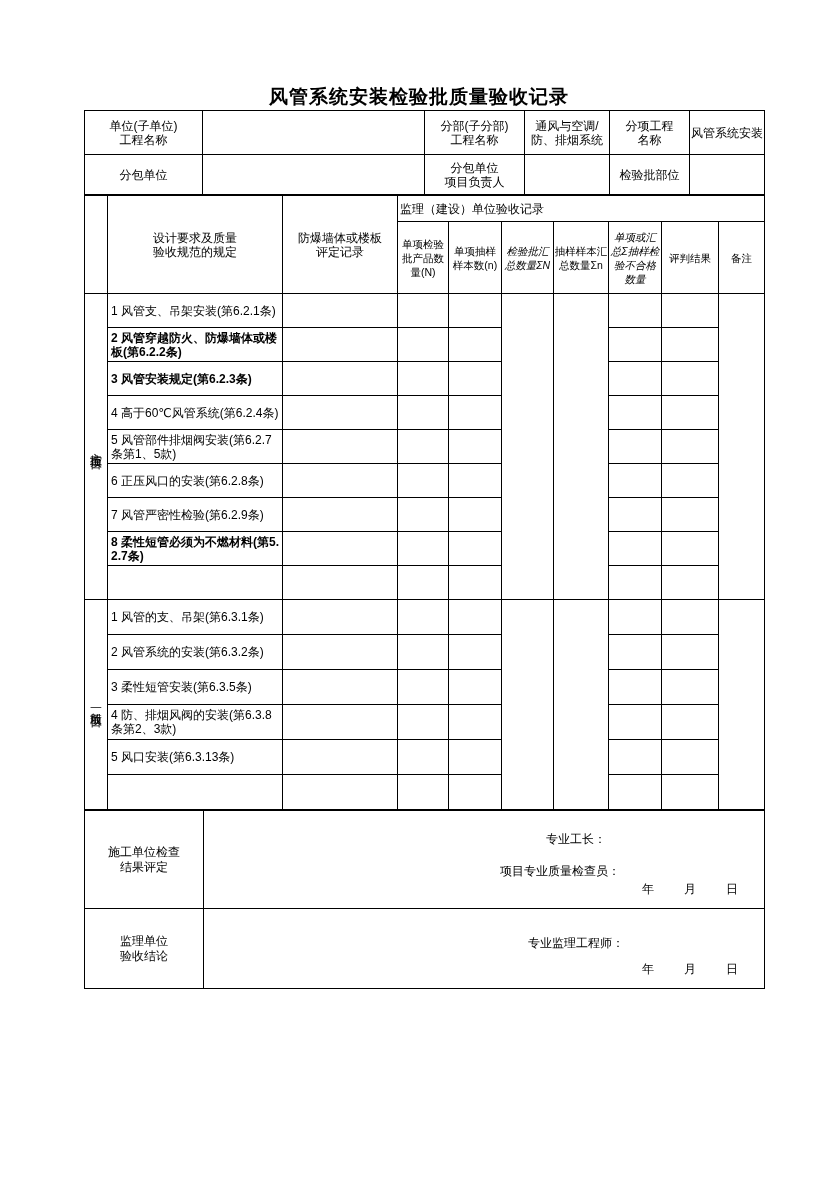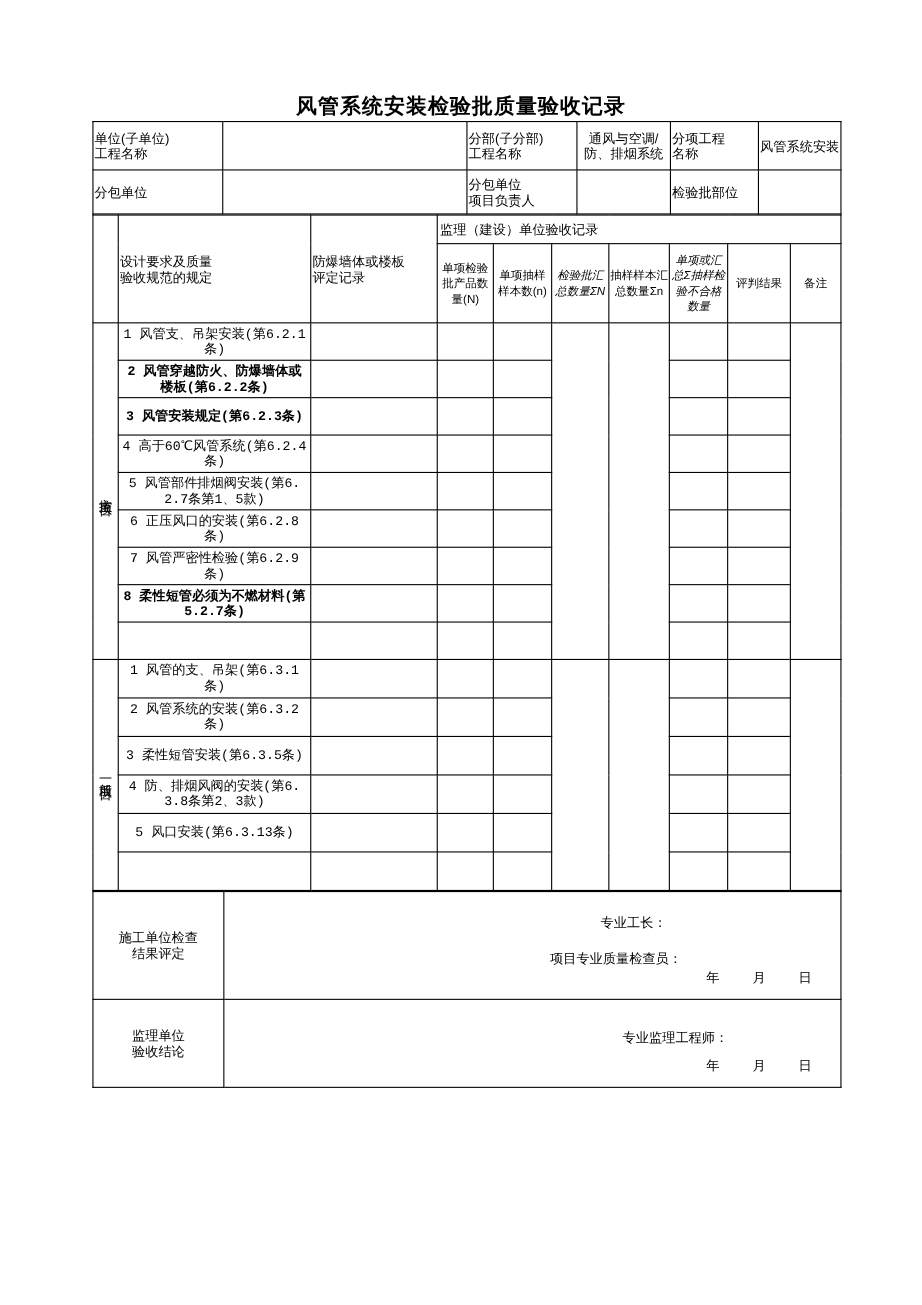--- a/index.html
+++ b/index.html
@@ -7,42 +7,42 @@
        font-family:"Liberation Sans","DejaVu Sans",sans-serif;color:#000;}
   .page{width:838px;height:1186px;overflow:hidden;}
   .title{margin:84px 0 0 0;text-align:center;font-size:19px;font-weight:bold;letter-spacing:1px;}
   .subtitle-row{position:relative;width:680px;margin:17px 0 10px 84px;height:20px;}
   .subtitle{display:block;text-align:center;font-size:13px;font-weight:bold;letter-spacing:1px;}
   .code-wrap{position:absolute;right:-6px;top:1px;font-size:12.5px;}
   .code-line{display:inline-block;width:52px;border-bottom:1px solid #000;height:13px;margin-left:3px;}
   table{border-collapse:collapse;table-layout:fixed;margin-left:84px;}
   td{border:1px solid #000;font-size:12px;overflow:hidden;}
   .pre{white-space:pre-line;}
-  .lbl{text-align:left;vertical-align:middle;line-height:14px;padding:1px;margin-left:48px;}
+  .lbl{text-align:center;vertical-align:middle;line-height:14px;padding:1px;margin-left:48px;}
   .val{text-align:center;vertical-align:middle;line-height:14px;padding:1px;}
   .info-table{width:680px;}
   .main-table{width:680px;}
   .main-table td{line-height:14px;}
   .grp-hdr{vertical-align:middle;font-size:12px;padding:2px;}
   .sub-hdr{text-align:center;vertical-align:middle;font-size:10.5px;line-height:12.5px;
            padding:1px 0;word-break:break-all;}
   .slant{font-style:italic;}
   .vlabel{text-align:center;vertical-align:middle;padding:0;}
   .vlabel span{writing-mode:vertical-rl;text-orientation:upright;letter-spacing:2px;
                font-size:12px;display:inline-block;}
-  .item{text-align:center;vertical-align:middle;padding:2px 3px;word-break:break-all;line-height:14px;font-family:Liberation Mono, monospace;}
+  .item{text-align:left;vertical-align:middle;padding:2px 3px;word-break:break-all;line-height:14px;}
   .item.bold{font-weight:bold;font-size:12px;}
   .blank{padding:0;}
   .foot-table{width:680px;}
   .foot-lbl{text-align:center;vertical-align:middle;line-height:15px;}
   .foot-content{position:relative;vertical-align:top;}
   .sig1{position:absolute;left:342px;top:20px;}
   .sig2{position:absolute;left:296px;top:52px;}
   .sigdate{position:absolute;right:24px;bottom:10px;letter-spacing:2px;}
-  .sig3{position:absolute;left:324px;top:26px;margin-left:38px;}
+  .sig3{position:absolute;left:324px;top:26px;}
 </style>
 </head>
 <body>
 
 <div class="page">
 
   <div class="title">风管系统安装检验批质量验收记录</div>
 
 
   <table class="info-table">

